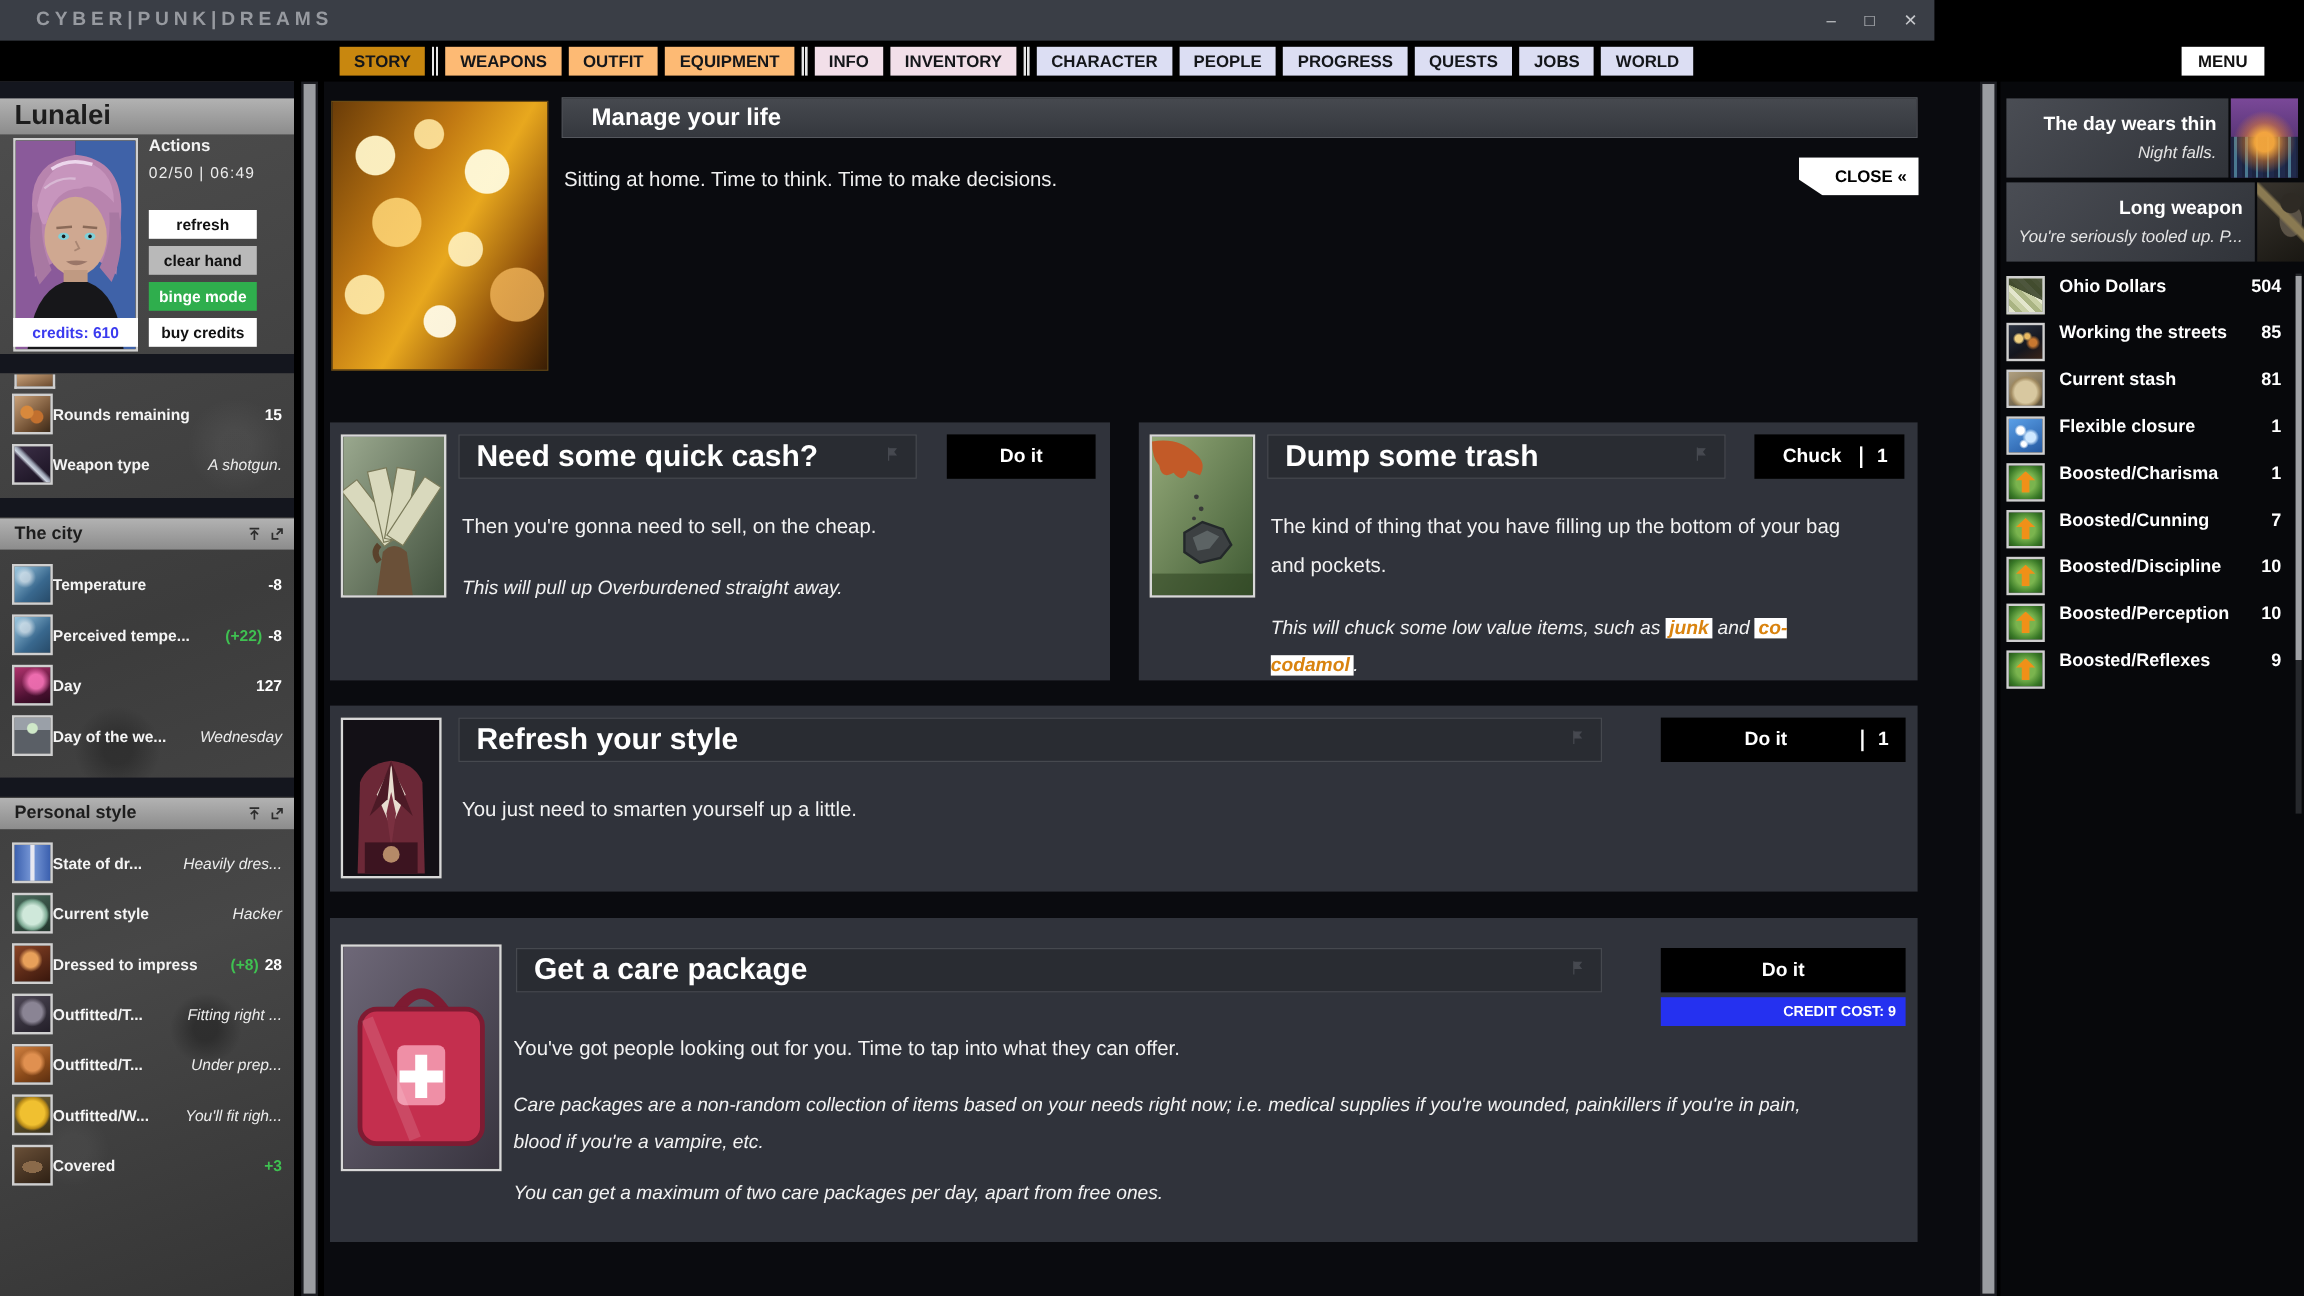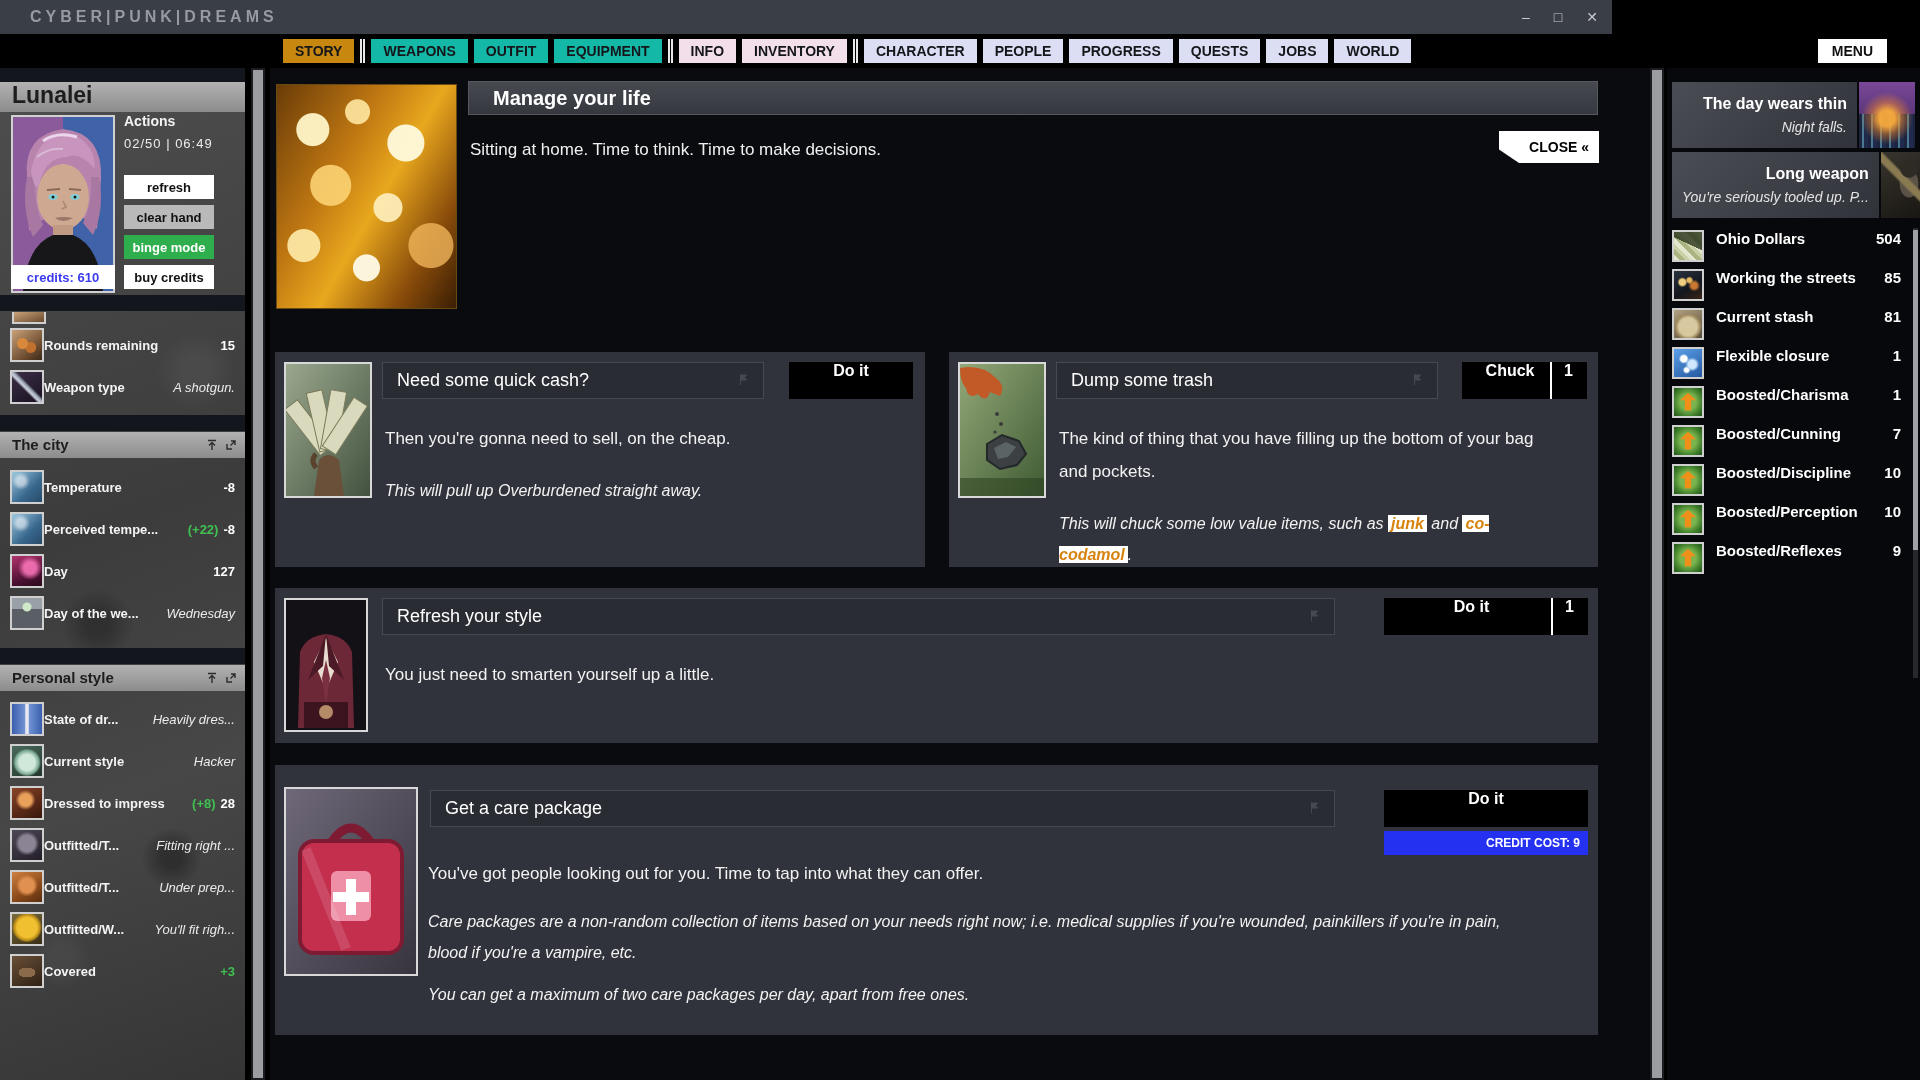--- a/index.html
+++ b/index.html
@@ -12,21 +12,21 @@
 
   
   .navbar{position:absolute;left:0;top:34px;width:1920px;height:34px;background:#000}
   .tabs{position:absolute;left:280px;top:5px;display:flex;align-items:center;height:24px}
   .tabwrap{display:flex;align-items:center}
   .tabdiv{display:none}
   .tabdiv.show{display:block;width:5px;height:24px;margin:0 3px;
     background:linear-gradient(90deg,#e8e8e8 0 2px,transparent 2px 3px,#e8e8e8 3px 5px)}
   .tab{height:24px;line-height:24px;padding:0 12px;margin:0 3px;font-size:14px;font-weight:bold;color:#14161a;white-space:nowrap}
   .t-orange{background:#c8870f}
-  .t-green{background:#14b8a6}
+  .t-green{background:#fdba74}
   .t-pink{background:#f2dfe9}
   .t-lav{background:#dcdef3}
   .menu-btn{position:absolute;right:33px;top:5px;height:24px;line-height:24px;padding:0 14px;background:#fff;color:#111;
     font-weight:bold;font-size:14px}
 
   
   .lsb{position:absolute;left:0;top:68px;width:245px;height:1012px;
     background:
       radial-gradient(circle at 18% 12%, rgba(0,0,0,.28) 0 10px, transparent 30px),
       radial-gradient(circle at 80% 30%, rgba(255,255,255,.05) 0 14px, transparent 40px),
@@ -117,24 +117,24 @@
     clip-path:polygon(0 0,100% 0,100% 100%,20px 100%,0 58%)}
 
   .card{position:absolute;background:#30333b}
   #card1{left:5px;top:284px;width:650px;height:215px}
   #card2{left:679px;top:284px;width:649px;height:215px}
   #card3{left:5px;top:520px;width:1323px;height:155px}
   #card4{left:5px;top:697px;width:1323px;height:270px}
   .card-img{position:absolute;left:9px;top:10px;border:2px solid #d8d8d8;background:#222}
   .ctitle{position:absolute;top:10px;height:37px;background:#292c32;border:1px solid #46494f;box-sizing:border-box;
     display:flex;align-items:center;padding:0 14px}
-  .ctitle-text{font-size:18px;font-weight:normal}
+  .ctitle-text{font-size:25px;font-weight:bold}
   .flag{margin-left:auto;opacity:.85}
   .cbtn{position:absolute;top:10px;height:37px;background:#000;color:#fff;font-weight:bold;font-size:16px;
-    display:flex;padding:0 14px;box-sizing:border-box}
+    display:flex;align-items:center;padding:0 14px;box-sizing:border-box}
   .cbtn-label{flex:1;text-align:center}
   .cbtn-count{border-left:2px solid #fff;padding-left:12px;margin-left:6px}
   .cbtn-count:empty{display:none}
   .credit-bar{position:absolute;left:1109px;top:66px;width:204px;height:24px;background:#2531f0;display:flex;align-items:center;
     justify-content:flex-end;padding-right:8px;box-sizing:border-box;font-size:12px;font-weight:bold;color:#fff}
   .cbody{position:absolute;font-size:17px;color:#f2f2f2}
   .cpara{margin:0 0 20px 0;line-height:1.95}
   .cnote{font-style:italic;font-size:16px;line-height:1.95;margin:0 0 12px 0}
   .hl{background:#fff;color:#d9830f;font-weight:bold;padding:0 3px}
 

